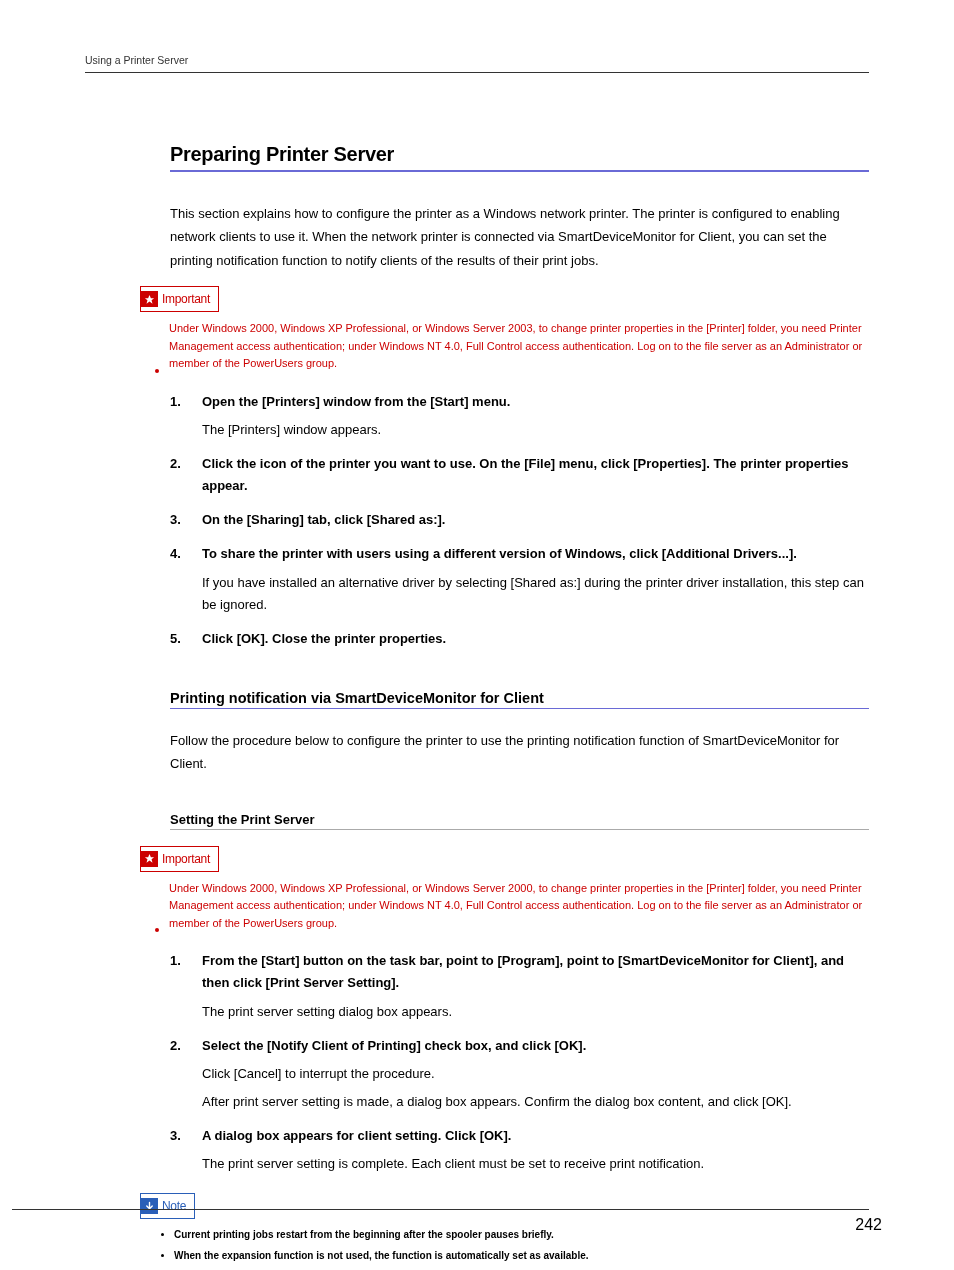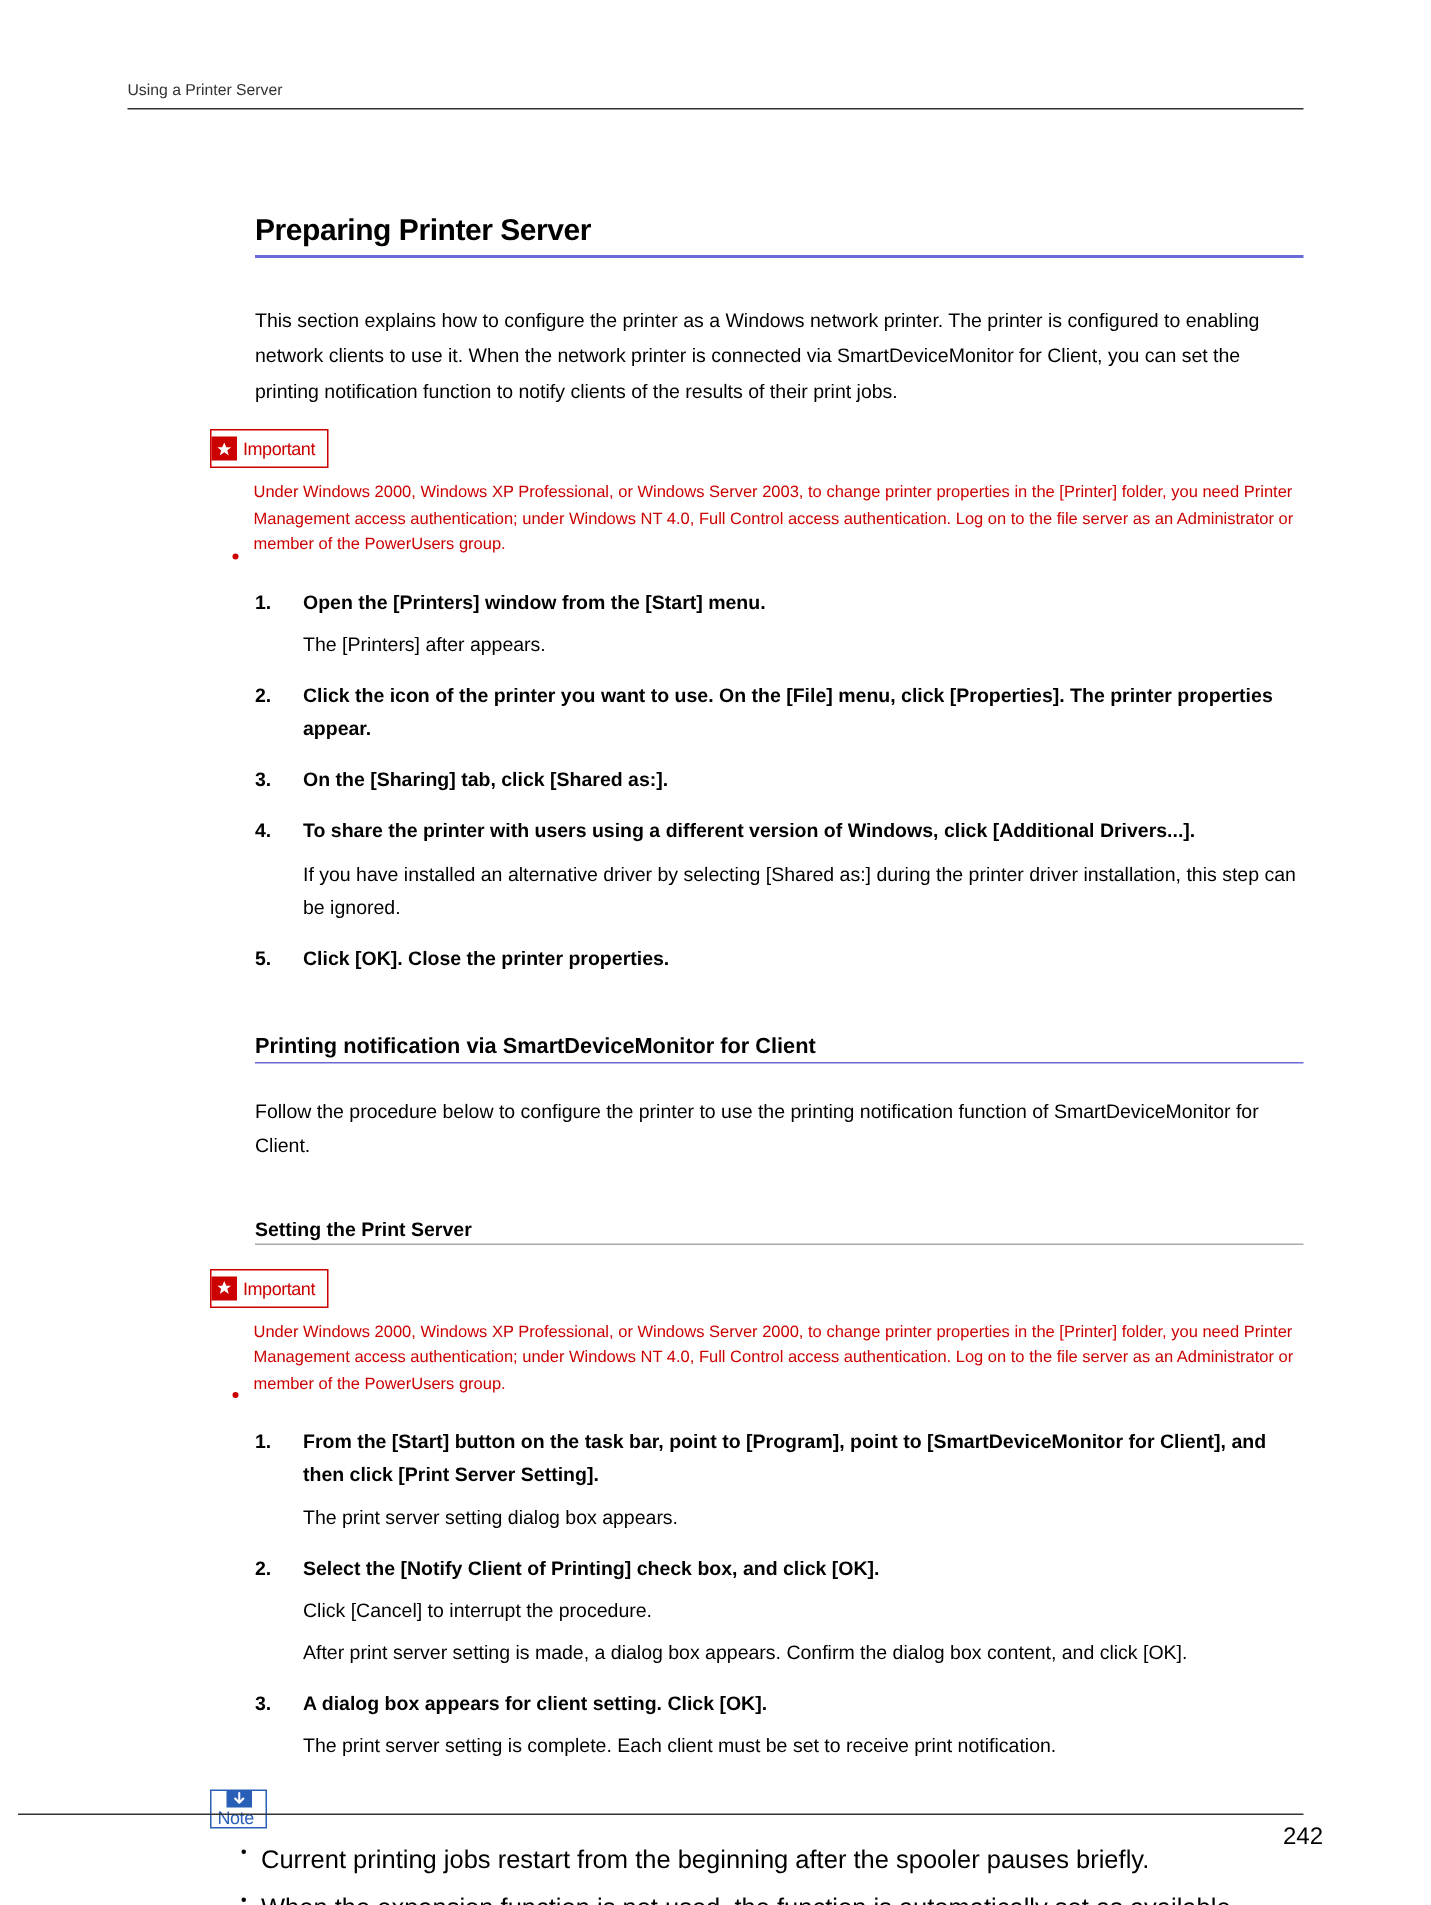--- a/index.html
+++ b/index.html
@@ -45,21 +45,21 @@
   }
   .callout-box {
     display: inline-flex;
     align-items: center;
     border: 1px solid #c00;
     margin-left: -30px;
     margin-bottom: 8px;
     font-size: 12px;
     height: 26px;
   }
-  .callout-box.note-box { border-color: #2a5fb8; flex-direction: column; }
+  .callout-box.note-box { border-color: #2a5fb8; }
   .callout-icon {
     width: 17px;
     height: 16px;
     display: flex;
     align-items: center;
     justify-content: center;
   }
   .callout-icon.important-icon { background: #c00; }
   .callout-icon.note-icon { background: #2a5fb8; }
   .callout-icon svg { width: 11px; height: 11px; }
@@ -135,24 +135,25 @@
     margin-bottom: 16px;
     width: 100%;
   }
   .note-bullets {
     margin-left: -9px;
     list-style: none;
   }
   .note-bullets li {
     display: flex;
     align-items: flex-start;
-    font-size: 17px;
+    font-size: 10px;
     line-height: 1.5;
     margin-bottom: 6px;
     color: #000;
+    font-weight: bold;
   }
   .note-bullets .dot {
     width: 3px; height: 3px; background: #000;
     border-radius: 50%; margin-top: 6px; margin-right: 10px; flex-shrink:0;
   }
   .foot-rule {
     position: absolute;
     left: 12px;
     right: 85px;
     bottom: 60px;
@@ -190,21 +191,21 @@
     </div>
     <div class="callout-bullet">
       <span class="dot"></span>
       <span class="callout-text">Under Windows 2000, Windows XP Professional, or Windows Server 2003, to change printer properties in the [Printer] folder, you need Printer Management access authentication; under Windows NT 4.0, Full Control access authentication. Log on to the file server as an Administrator or member of the PowerUsers group.</span>
     </div>
 
     
     <ol class="steps">
       <li>
         <div class="step-bold">Open the [Printers] window from the [Start] menu.</div>
-        <div class="step-desc">The [Printers] after appears.</div>
+        <div class="step-desc">The [Printers] window appears.</div>
       </li>
       <li>
         <div class="step-bold">Click the icon of the printer you want to use. On the [File] menu, click [Properties]. The printer properties appear.</div>
       </li>
       <li>
         <div class="step-bold">On the [Sharing] tab, click [Shared as:].</div>
       </li>
       <li>
         <div class="step-bold">To share the printer with users using a different version of Windows, click [Additional Drivers...].</div>
         <div class="step-desc">If you have installed an alternative driver by selecting [Shared as:] during the printer driver installation, this step can be ignored.</div>

